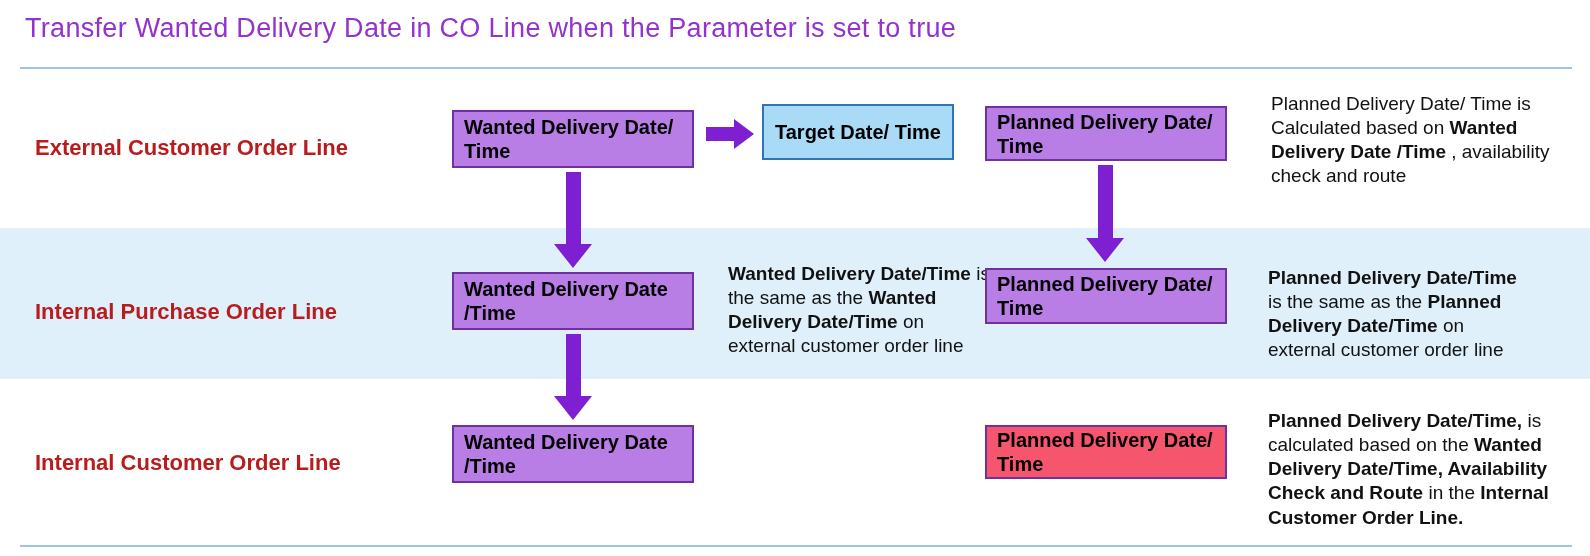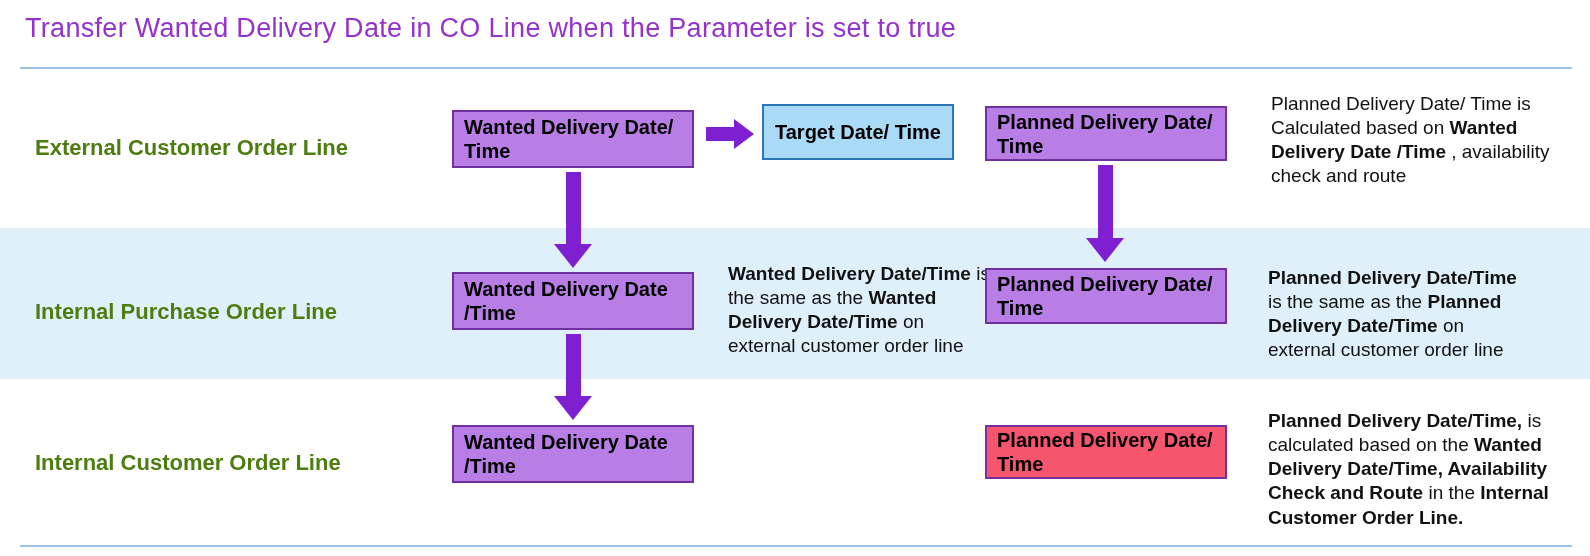--- a/index.html
+++ b/index.html
@@ -12,21 +12,21 @@
     --band:#DFF0FB;
     --divider:#9DC3E6;
     --arrow:#7E1FD2;
   }
   html,body{margin:0;padding:0;background:#fff;}
   body{font-family:"Liberation Sans",sans-serif;color:#111;}
   .slide{position:relative;width:1590px;height:556px;background:#fff;overflow:hidden;}
   .title{position:absolute;left:24px;top:12px;margin:1px;font-size:27px;font-weight:400;color:var(--title);letter-spacing:.3px;}
   .divider{position:absolute;left:20px;right:18px;height:2px;background:var(--divider);}
   .band{position:absolute;left:0;right:0;top:228px;height:151px;background:var(--band);}
-  .row-label{position:absolute;left:35px;font-size:22px;font-weight:700;color:#4d7c0f;white-space:nowrap;}
+  .row-label{position:absolute;left:35px;font-size:22px;font-weight:700;color:#b91c1c;white-space:nowrap;}
   .box{
     position:absolute;display:flex;align-items:center;justify-content:center;
     text-align:left;font-weight:700;font-size:20px;color:#000;line-height:1.2;
     background:var(--purple-fill);border:2px solid var(--purple-border);
     padding:2px 10px;box-sizing:border-box;
   }
   .box.blue{background:var(--blue-fill);border-color:var(--blue-border);}
   .box.red{background:var(--red-fill);}
   .note{position:absolute;margin:16px;font-size:19px;line-height:1.27;color:#111;}
   .note .b{font-weight:700;}

